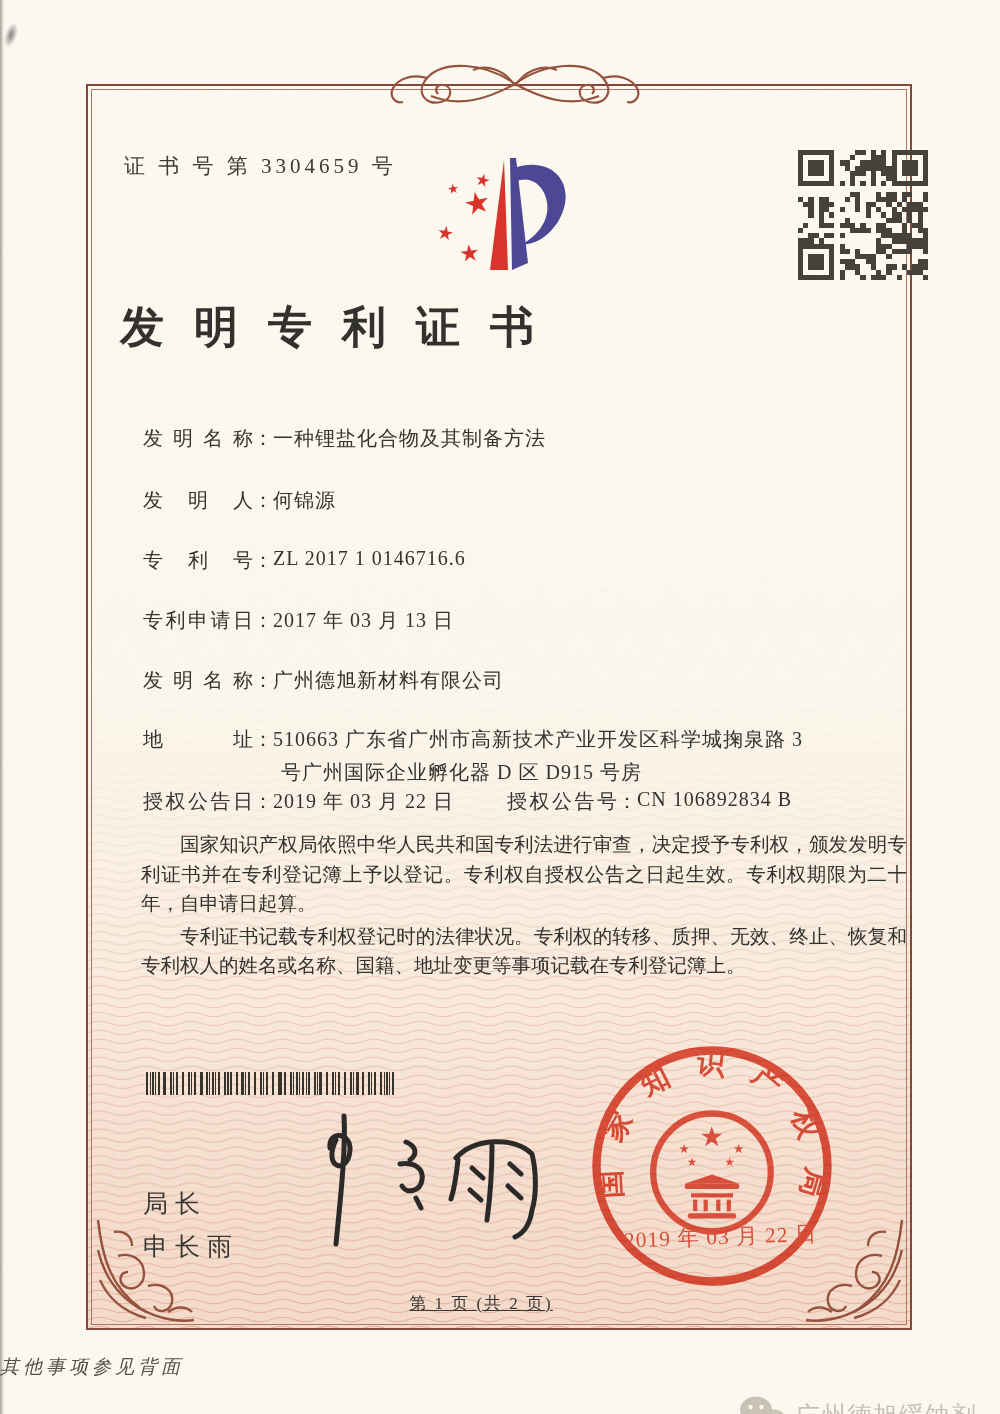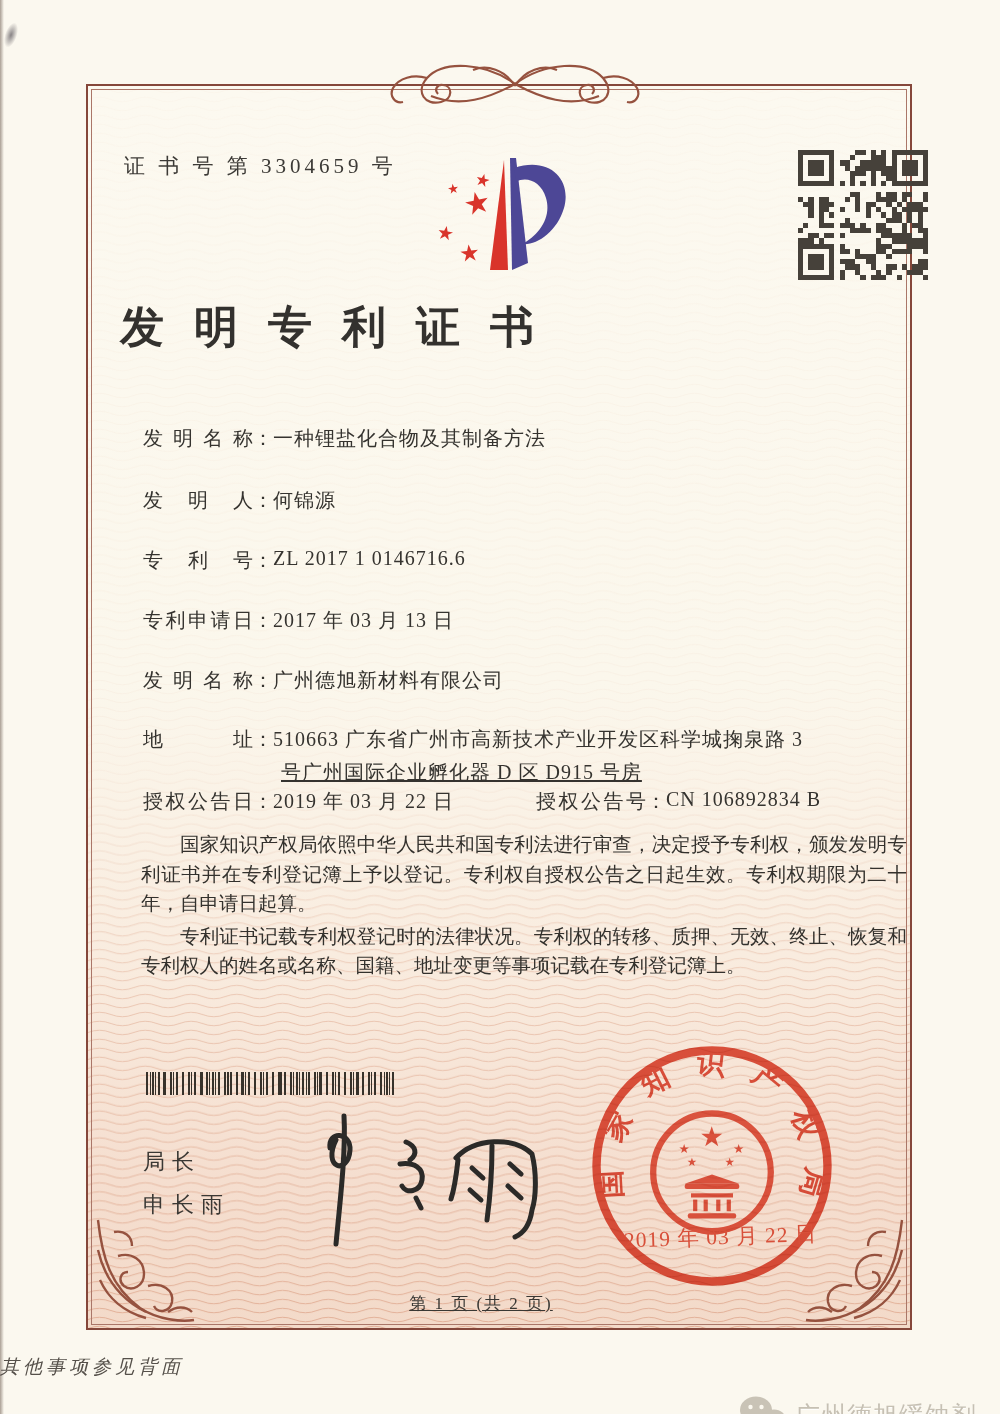--- a/index.html
+++ b/index.html
@@ -23,37 +23,37 @@
   .certno{position:absolute; left:124px; top:152px; font-size:21px; letter-spacing:4px; color:#3c3a36;}
   .title{
     position:absolute; left:90px; right:90px; top:298px; text-align:left;
     font-size:44px; font-weight:600; letter-spacing:30px; padding-left:30px; color:#33312e;
   }
   
   .frow{position:absolute; left:143px; font-size:20px; color:#35332f; white-space:nowrap;}
   .flabel{display:inline-block; width:110px; text-align:justify; text-align-last:justify; vertical-align:top;}
   .fcolon{display:inline-block; vertical-align:top;}
   .fvalue{display:inline-block; vertical-align:top; letter-spacing:1px;}
-  .addr2{position:absolute; left:281px; top:759px; font-size:20px; letter-spacing:1px; color:#35332f;text-decoration:underline;}
+  .addr2{position:absolute; left:281px; top:759px; font-size:20px; letter-spacing:1px; color:#35332f;}
   
   .bodytext{
     position:absolute; left:141px; top:830px; width:766px;
     font-size:19.5px; line-height:29.5px; color:#33312d; text-align:justify;
   }
   .bodytext p{margin:0 0 3px 0; text-indent:39px;}
   
   .barcode{
     position:absolute; left:146px; top:1072px; width:248px; height:23px;
     background-image:
       repeating-linear-gradient(90deg,#37322b 0 2px,rgba(0,0,0,0) 2px 6px),
       repeating-linear-gradient(90deg,#37322b 0 1px,rgba(0,0,0,0) 1px 9px),
       repeating-linear-gradient(90deg,rgba(0,0,0,0) 0 4px,#37322b 4px 5px,rgba(0,0,0,0) 5px 13px);
   }
   
-  .commissioner{position:absolute; left:143px; font-size:22px; letter-spacing:7px; color:#3a3834;}
+  .commissioner{position:absolute; left:143px; font-size:25px; letter-spacing:7px; color:#3a3834;margin-top:40px;}
   .sig{stroke:#2b2a28; stroke-width:5; fill:none; stroke-linecap:round; stroke-linejoin:round;}
   
   .sealwrap{position:absolute; left:586px; top:1040px; width:252px; height:252px; mix-blend-mode:multiply; opacity:.93;}
   .sealdate{
     position:absolute; left:624px; top:1222px; width:200px; font-size:21.5px; letter-spacing:1px;
     color:#d8503a; transform:rotate(-2deg); white-space:nowrap;
   }
   
   .pageinfo{position:absolute; left:0; width:962px; top:1292px; text-align:center; font-size:17px; letter-spacing:2px; color:#3a3834;text-decoration:underline;}
   .backnote{position:absolute; left:0; width:972px; top:1354px; font-style:italic; font-size:19px; letter-spacing:4px; color:#55504a;}
@@ -797,21 +797,21 @@
   <div class="frow" style="top:667px;">
     <span class="flabel">发明名称</span><span class="fcolon">：</span><span class="fvalue">广州德旭新材料有限公司</span>
   </div>
   <div class="frow" style="top:726px;">
     <span class="flabel">地址</span><span class="fcolon">：</span><span class="fvalue">510663 广东省广州市高新技术产业开发区科学城掬泉路 3</span>
   </div>
   <div class="addr2">号广州国际企业孵化器 D 区 D915 号房</div>
   <div class="frow" style="top:788px;">
     <span class="flabel">授权公告日</span><span class="fcolon">：</span><span class="fvalue">2019 年 03 月 22 日</span>
   </div>
-  <div class="frow" style="top:788px;left:536px;">
+  <div class="frow" style="top:788px;left:507px;">
     <span class="flabel">授权公告号</span><span class="fcolon">：</span><span class="fvalue">CN 106892834 B</span>
   </div>
 
   <div class="bodytext">
     <p>国家知识产权局依照中华人民共和国专利法进行审查，决定授予专利权，颁发发明专利证书并在专利登记簿上予以登记。专利权自授权公告之日起生效。专利权期限为二十年，自申请日起算。</p>
     <p>专利证书记载专利权登记时的法律状况。专利权的转移、质押、无效、终止、恢复和专利权人的姓名或名称、国籍、地址变更等事项记载在专利登记簿上。</p>
   </div>
 
   <div class="barcode"></div>
 

